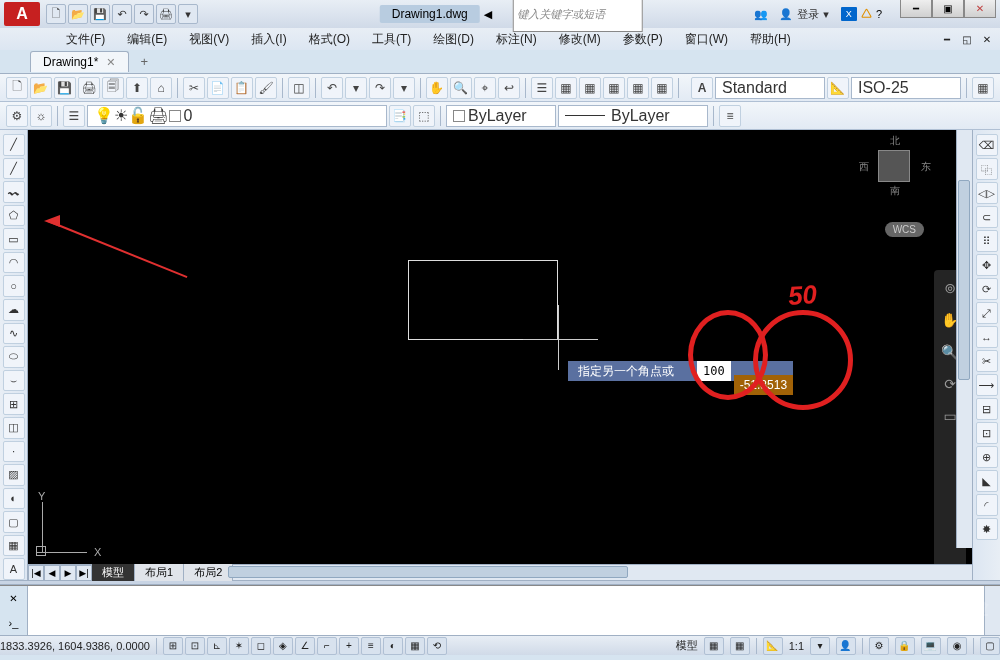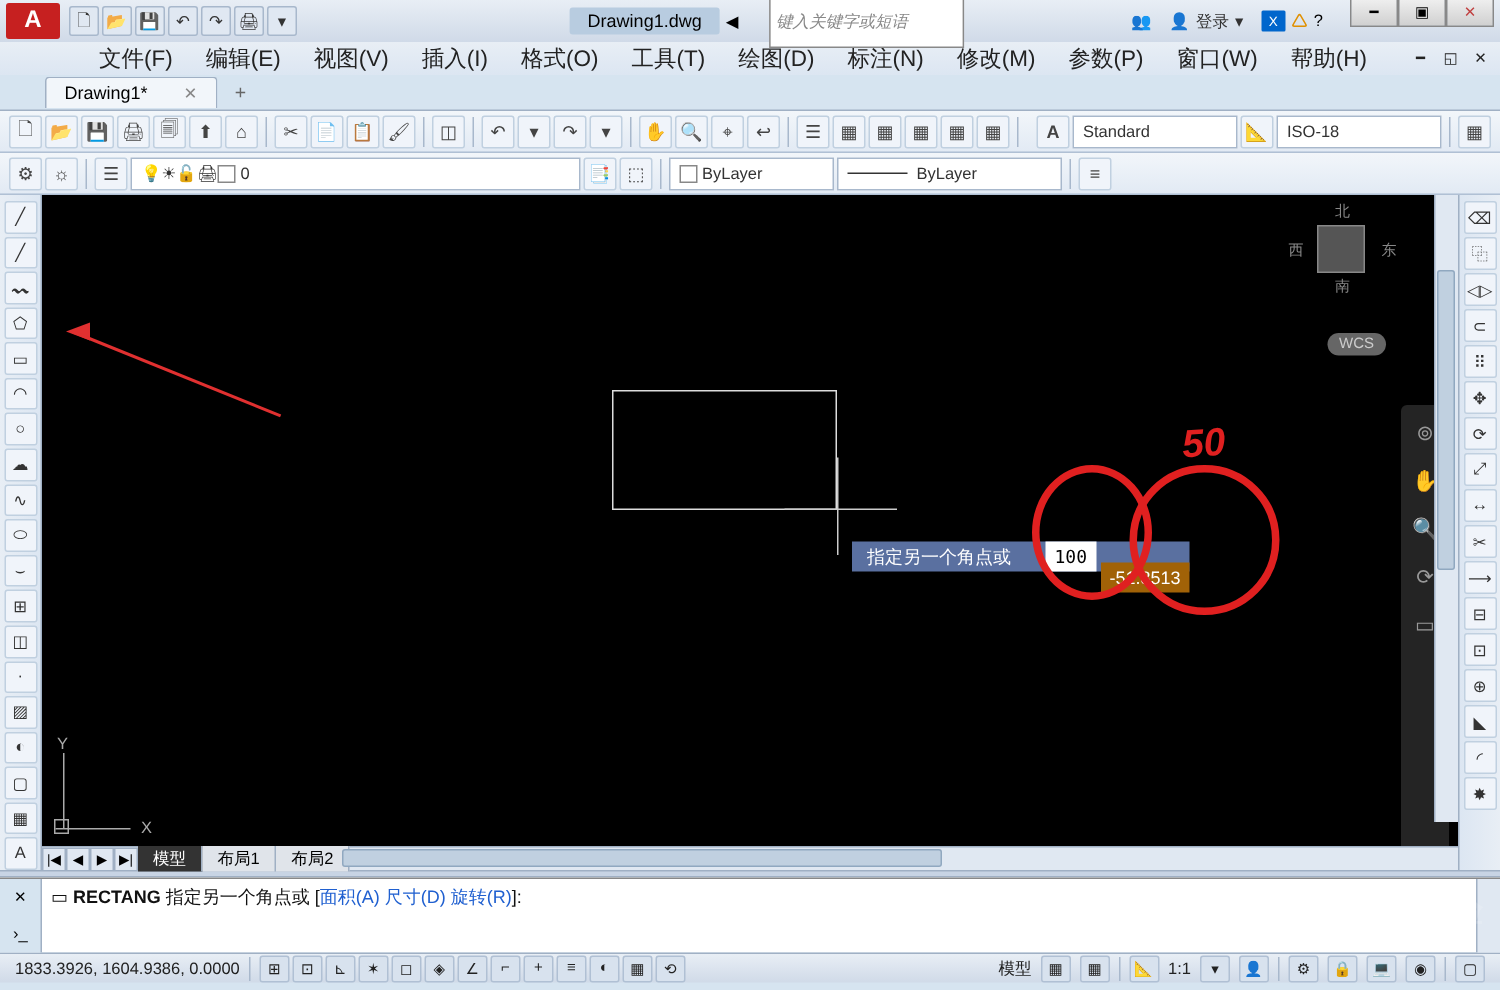--- a/index.html
+++ b/index.html
@@ -15,35 +15,35 @@
     .search-box { width: 130px; height: 36px; background: #fff; border: 1px solid #888; padding: 0 4px; color: #888; font-style: italic; display: flex; align-items: center; margin-left: 16px; }
     .titlebar-right { margin-left: auto; display: flex; align-items: center; gap: 4px; }
     .login-btn { display: flex; align-items: center; gap: 4px; padding: 2px 8px; color: #333; }
     .mini-x { width: 16px; height: 14px; background: #0066cc; color: #fff; display: flex; align-items: center; justify-content: center; font-size: 9px; border-radius: 1px; }
     .win-controls { position: absolute; right: 4px; top: -2px; display: flex; z-index: 5;}
     .win-btn { width: 32px; height: 20px; background: linear-gradient(#f0f0f0, #d0d0d0); border: 1px solid #888; display: flex; align-items: center; justify-content: center; font-size: 10px; cursor: pointer; }
     .win-close { color: #c04040; }
 
     
     .menubar { height: 22px; background: linear-gradient(#e8eef5, #dce6f2); display: flex; align-items: center; padding-left: 56px; gap: 2px; }
-    .menubar span { padding: 2px 10px; color: #222; cursor: pointer; font-size: 15px; }
+    .menubar span { padding: 2px 10px; color: #222; cursor: pointer; font-size: 12px; }
     .inner-controls { margin-left: auto; display: flex; gap: 2px; padding-right: 4px; }
     .inner-controls span { width: 18px; height: 16px; display: flex; align-items: center; justify-content: center; cursor: pointer; font-size: 10px; padding: 0; }
 
     
     .tabs { height: 24px; background: #d6e4f0; display: flex; align-items: center; padding-left: 30px; border-bottom: 1px solid #a0b0c4; }
-    .tab { background: #f2f6fa; border: 1px solid #a0b0c4; border-bottom: none; padding: 3px 12px; border-radius: 3px 3px 0 0; display: flex; align-items: center; gap: 24px; font-size: 12px; }
+    .tab { background: #f2f6fa; border: 1px solid #a0b0c4; border-bottom: none; padding: 3px 12px; border-radius: 3px 3px 0 0; display: flex; align-items: center; gap: 8px; font-size: 12px; }
     .tab-close { color: #888; cursor: pointer; font-size: 11px; }
     .tab-plus { margin-left: 4px; padding: 2px 8px; color: #666; cursor: pointer; font-size: 13px; }
 
     
     .toolbar-row { height: 28px; background: linear-gradient(#f2f6fa, #e2eaf4); border-bottom: 1px solid #b0c0d4; display: flex; align-items: center; padding: 0 6px; gap: 2px; }
     .tb-btn { width: 22px; height: 22px; background: #f0f4fa; border: 1px solid #c0d0e0; border-radius: 2px; display: flex; align-items: center; justify-content: center; font-size: 12px; color: #444; cursor: pointer; }
     .tb-sep { width: 1px; height: 20px; background: #a8b8cc; margin: 0 3px; }
-    .tb-dropdown { height: 22px; background: #fff; border: 1px solid #a8b8cc; padding: 0 6px; display: flex; align-items: center; font-size: 11px; min-width: 110px; color: #333; text-align: right; }
+    .tb-dropdown { height: 22px; background: #fff; border: 1px solid #a8b8cc; padding: 0 6px; display: flex; align-items: center; font-size: 16px; min-width: 110px; color: #333; text-align: right; }
     .tb-dropdown.wide { min-width: 180px; }
     .tb-check { display:inline-block; width:12px; height:12px; border:1px solid #888; background:#fff; margin-right:3px; }
 
     
     .workspace { display: flex; height: 450px; }
     .tool-palette-left { width: 28px; background: linear-gradient(90deg, #e8eef5, #dce6f2); border-right: 1px solid #a0b0c4; display: flex; flex-direction: column; align-items: center; padding-top: 4px; gap: 2px; }
     .tool-palette-right { width: 28px; background: linear-gradient(90deg, #dce6f2, #e8eef5); border-left: 1px solid #a0b0c4; display: flex; flex-direction: column; align-items: center; padding-top: 4px; gap: 2px; }
     .pal-btn { width: 22px; height: 22px; background: #f0f4fa; border: 1px solid #c0d0e0; border-radius: 2px; display: flex; align-items: center; justify-content: center; font-size: 11px; color: #333; cursor: pointer; }
 
     .canvas-area { flex: 1; display: flex; flex-direction: column; position: relative; }
@@ -96,21 +96,21 @@
 
     
     .cmd-area { height: 50px; background: #fff; border-top: 1px solid #888; display: flex; font-size: 12px; font-family: "Microsoft YaHei", monospace; }
     .cmd-gutter { width: 28px; background: #d6e4f0; border-right: 1px solid #a0b0c4; display:flex; flex-direction:column; align-items:center; justify-content:space-around; }
     .cmd-text { flex: 1; padding: 4px 6px; line-height: 16px; color: #111; }
     .cmd-text .kw { color: #2060d0; }
     .cmd-scroll { width: 16px; background: #e0e8f2; border-left: 1px solid #a0b0c4; }
     .cmd-resizer { height: 5px; background: #c8d4e4; border-top: 1px solid #a0b0c4; border-bottom:1px solid #a0b0c4; }
 
     
-    .statusbar { height: 20px; background: linear-gradient(#e8eef5, #d0dae8); border-top: 1px solid #a0b0c4; display: flex; align-items: center; padding: 0 10px; gap: 6px; font-size: 11px; color: #222; }
+    .statusbar { height: 20px; background: linear-gradient(#e8eef5, #d0dae8); border-top: 1px solid #a0b0c4; display: flex; align-items: center; padding: 0 0; gap: 6px; font-size: 11px; color: #222; }
     .sb-sep { width: 1px; height: 16px; background: #a8b8cc; }
     .sb-btn { width: 20px; height: 18px; background: #d8e2ee; border: 1px solid #b0c0d4; border-radius: 2px; display:flex; align-items:center; justify-content:center; font-size:10px; }
     .sb-group { display: flex; gap: 2px; }
 
     .watermark { position:absolute; right:10px; bottom:38px; color:rgba(255,255,255,0.15); font-size:22px; font-weight:bold; letter-spacing:1px; pointer-events:none; }
   </style>
 </head>
 <body>
 
 <div class="win-controls">
@@ -207,21 +207,21 @@
   <div class="tb-btn">▦</div>
   <div class="tb-btn">▦</div>
   <div class="tb-btn">▦</div>
   <div class="tb-btn">▦</div>
   <div class="tb-btn">▦</div>
   <div class="tb-sep"></div>
   <div style="flex:1"></div>
   <div class="tb-btn" style="font-weight:bold">A</div>
   <div class="tb-dropdown">Standard</div>
   <div class="tb-btn">📐</div>
-  <div class="tb-dropdown">ISO-18</div>
+  <div class="tb-dropdown">ISO-25</div>
   <div class="tb-sep"></div>
   <div class="tb-btn">▦</div>
 </div>
 
 <div class="toolbar-row">
   <div class="tb-btn">⚙</div>
   <div class="tb-btn">☼</div>
   <div class="tb-sep"></div>
   <div class="tb-btn">☰</div>
   <div class="tb-dropdown" style="min-width:300px">
@@ -359,21 +359,20 @@
   </div>
 </div>
 
 <div class="cmd-resizer"></div>
 <div class="cmd-area">
   <div class="cmd-gutter">
     <span style="font-size:10px">✕</span>
     <span style="font-size:11px">›_</span>
   </div>
   <div class="cmd-text">
-    <div>▭ <b>RECTANG</b><span> 指定另一个角点或 [</span><span class="kw">面积(A) 尺寸(D) 旋转(R)</span><span>]:</span></div>
   </div>
   <div class="cmd-scroll"></div>
 </div>
 
 <div class="statusbar">
   <span>1833.3926, 1604.9386, 0.0000</span>
   <div class="sb-sep"></div>
   <div class="sb-group">
     <div class="sb-btn">⊞</div>
     <div class="sb-btn">⊡</div>

